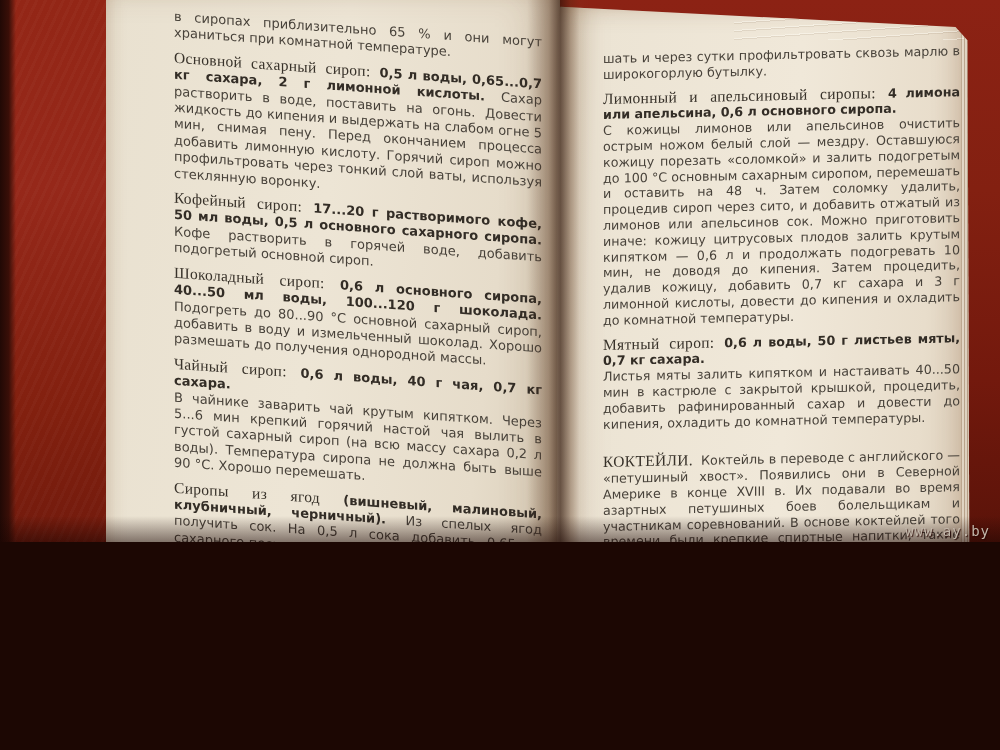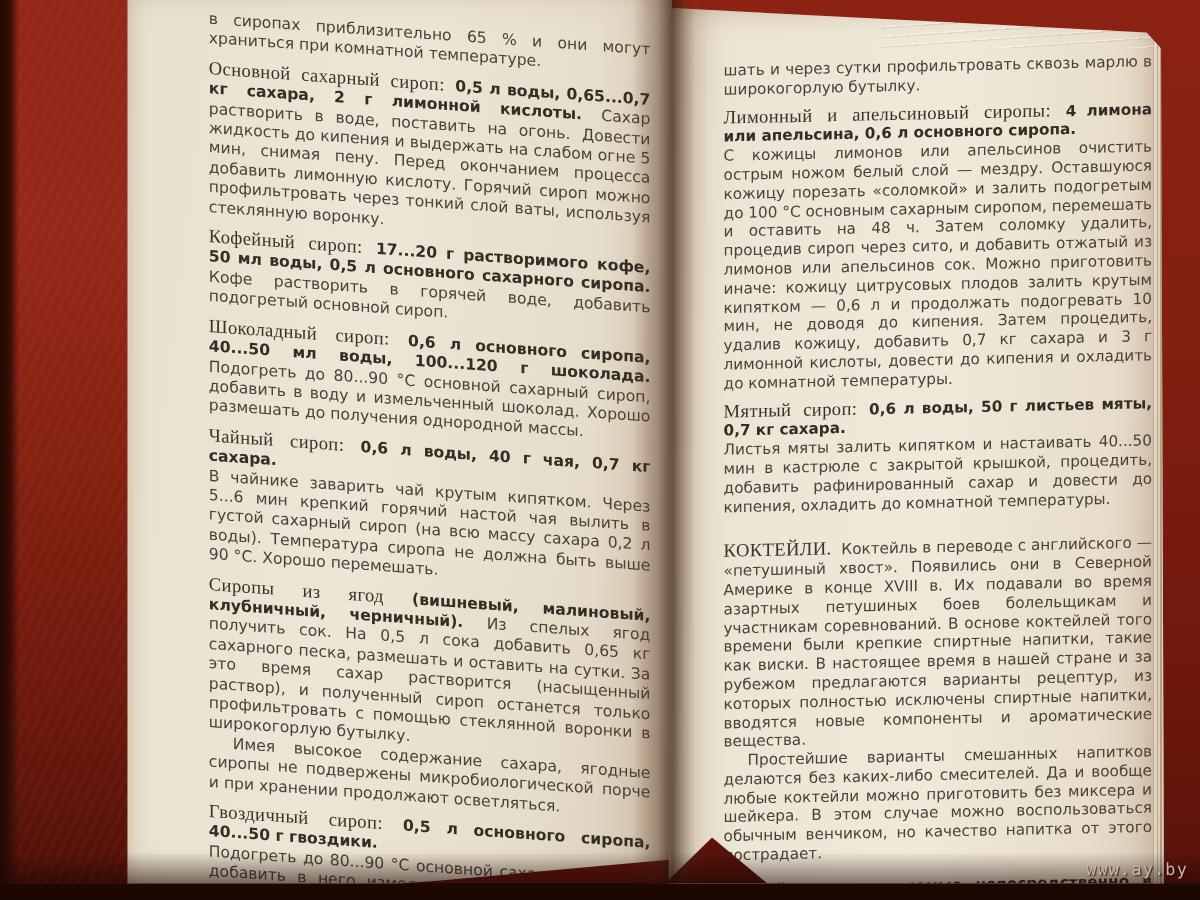--- a/index.html
+++ b/index.html
@@ -1,17 +1,17 @@
 <!DOCTYPE html>
 <html lang="ru" style="--background_red: #7c1c10; --paper: #ece4d4; --ink: #48423a;"><head>
 <meta charset="utf-8">
 <style>
   html,body{margin:0;padding:0;}
   body{width:1000px;height:750px;overflow:hidden;background:#1c0703;font-family:"DejaVu Sans",sans-serif;}
-  .scene{position:relative;width:1000px;height:736px;overflow:hidden;
+  .scene{position:relative;width:1000px;height:542px;overflow:hidden;
     background:linear-gradient(180deg,#8c2214 0%,#832011 35%,#73190d 70%,#5a1309 100%);}
   
   .velvet{position:absolute;left:0;top:0;width:110px;height:750px;z-index:1;
     background:linear-gradient(180deg,#932616 0%,#96281a 25%,#82200f 55%,#6b180c 80%,#4f1007 100%);}
   .velvet:after{content:"";position:absolute;inset:0;
     background:repeating-linear-gradient(115deg,rgba(255,255,255,0.025) 0 3px,transparent 3px 8px);}
   .left-dark-edge{position:absolute;left:0;top:0;width:16px;height:750px;z-index:2;
     background:linear-gradient(90deg,#210905 0%,#3a0f08 55%,rgba(58,15,8,0) 100%);}
   .bottom-dark{position:absolute;left:0;bottom:0;width:1000px;height:26px;z-index:6;pointer-events:none;
     background:linear-gradient(0deg,rgba(25,5,2,0.50),rgba(25,5,2,0));}

